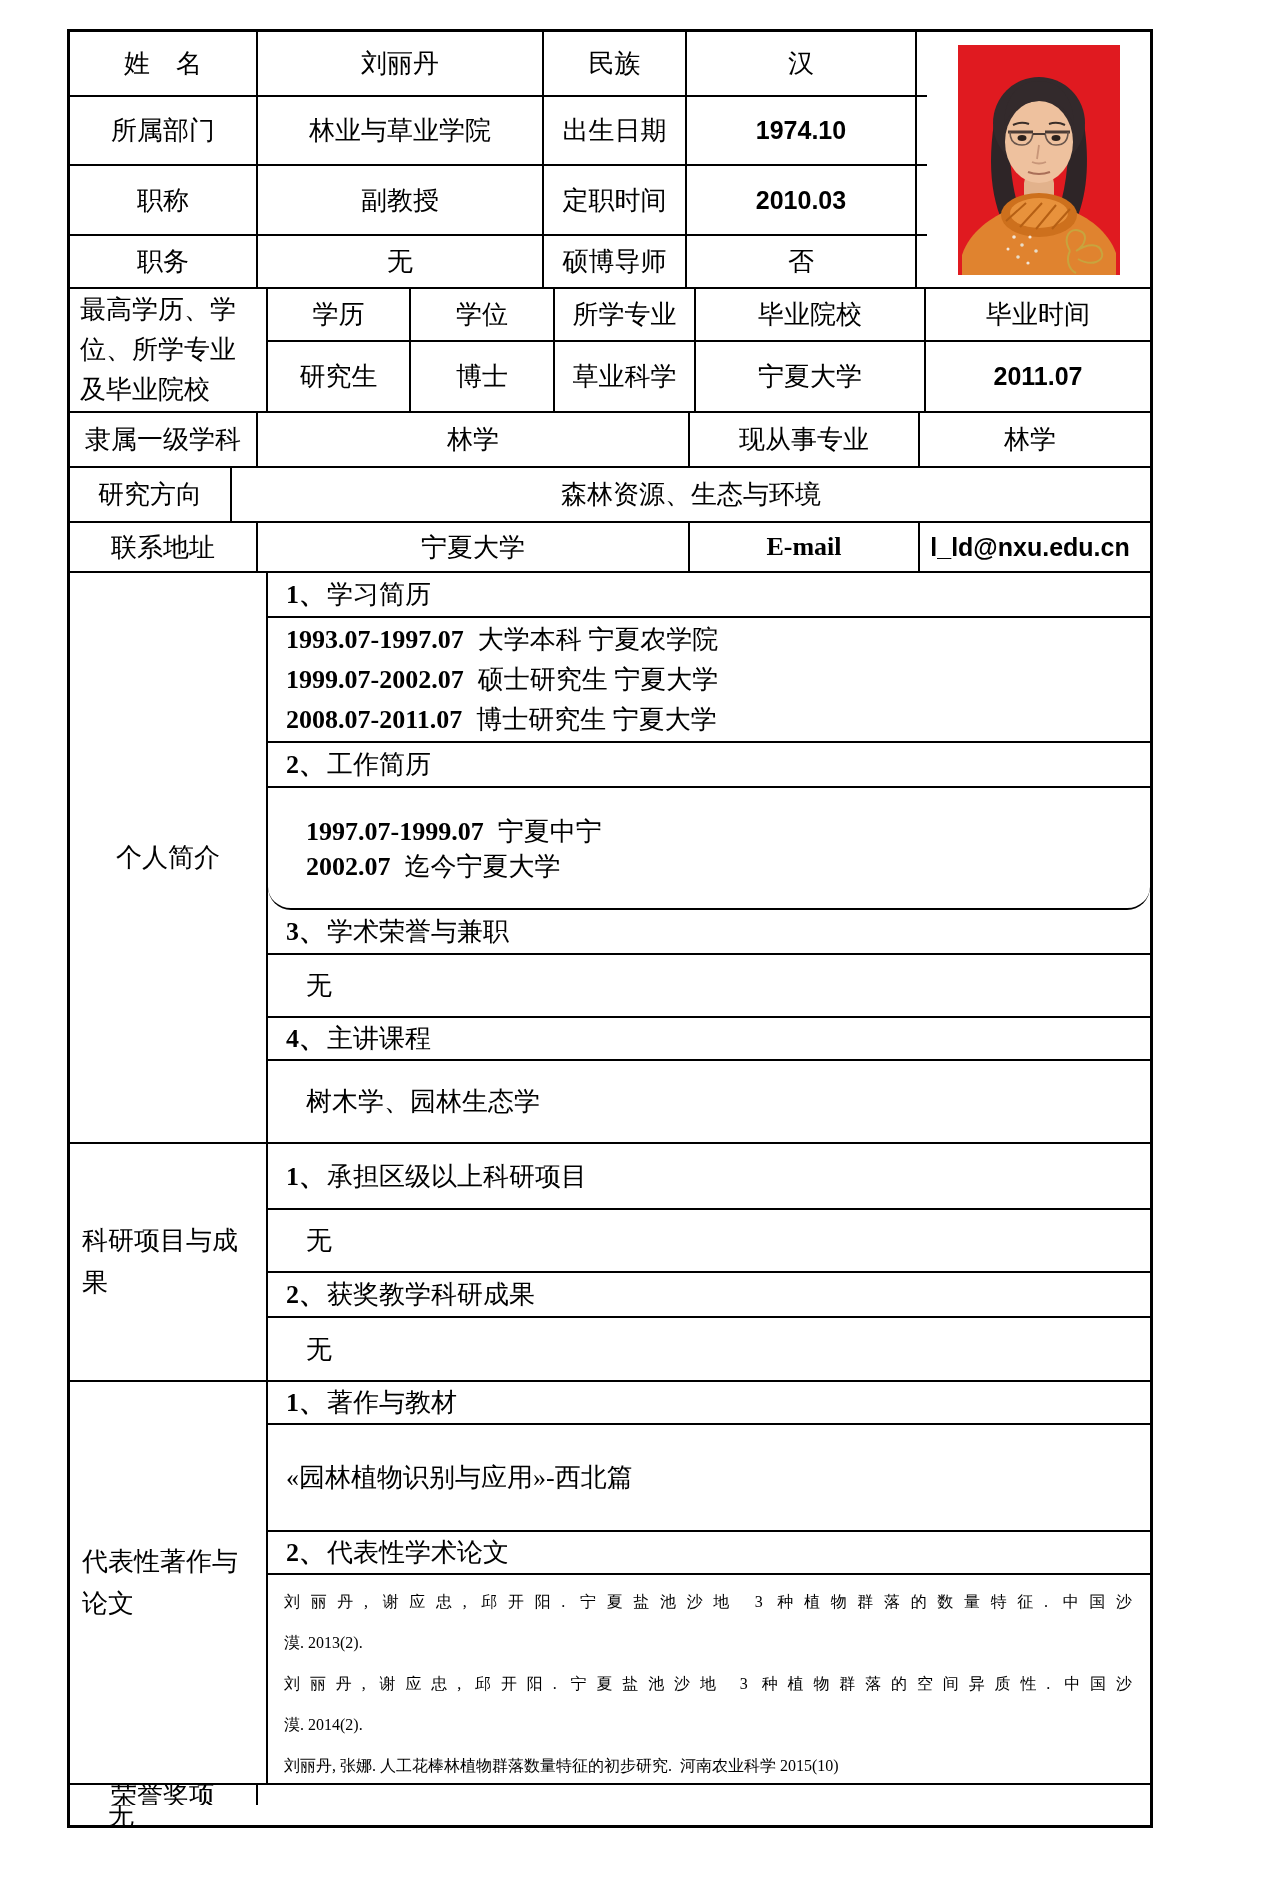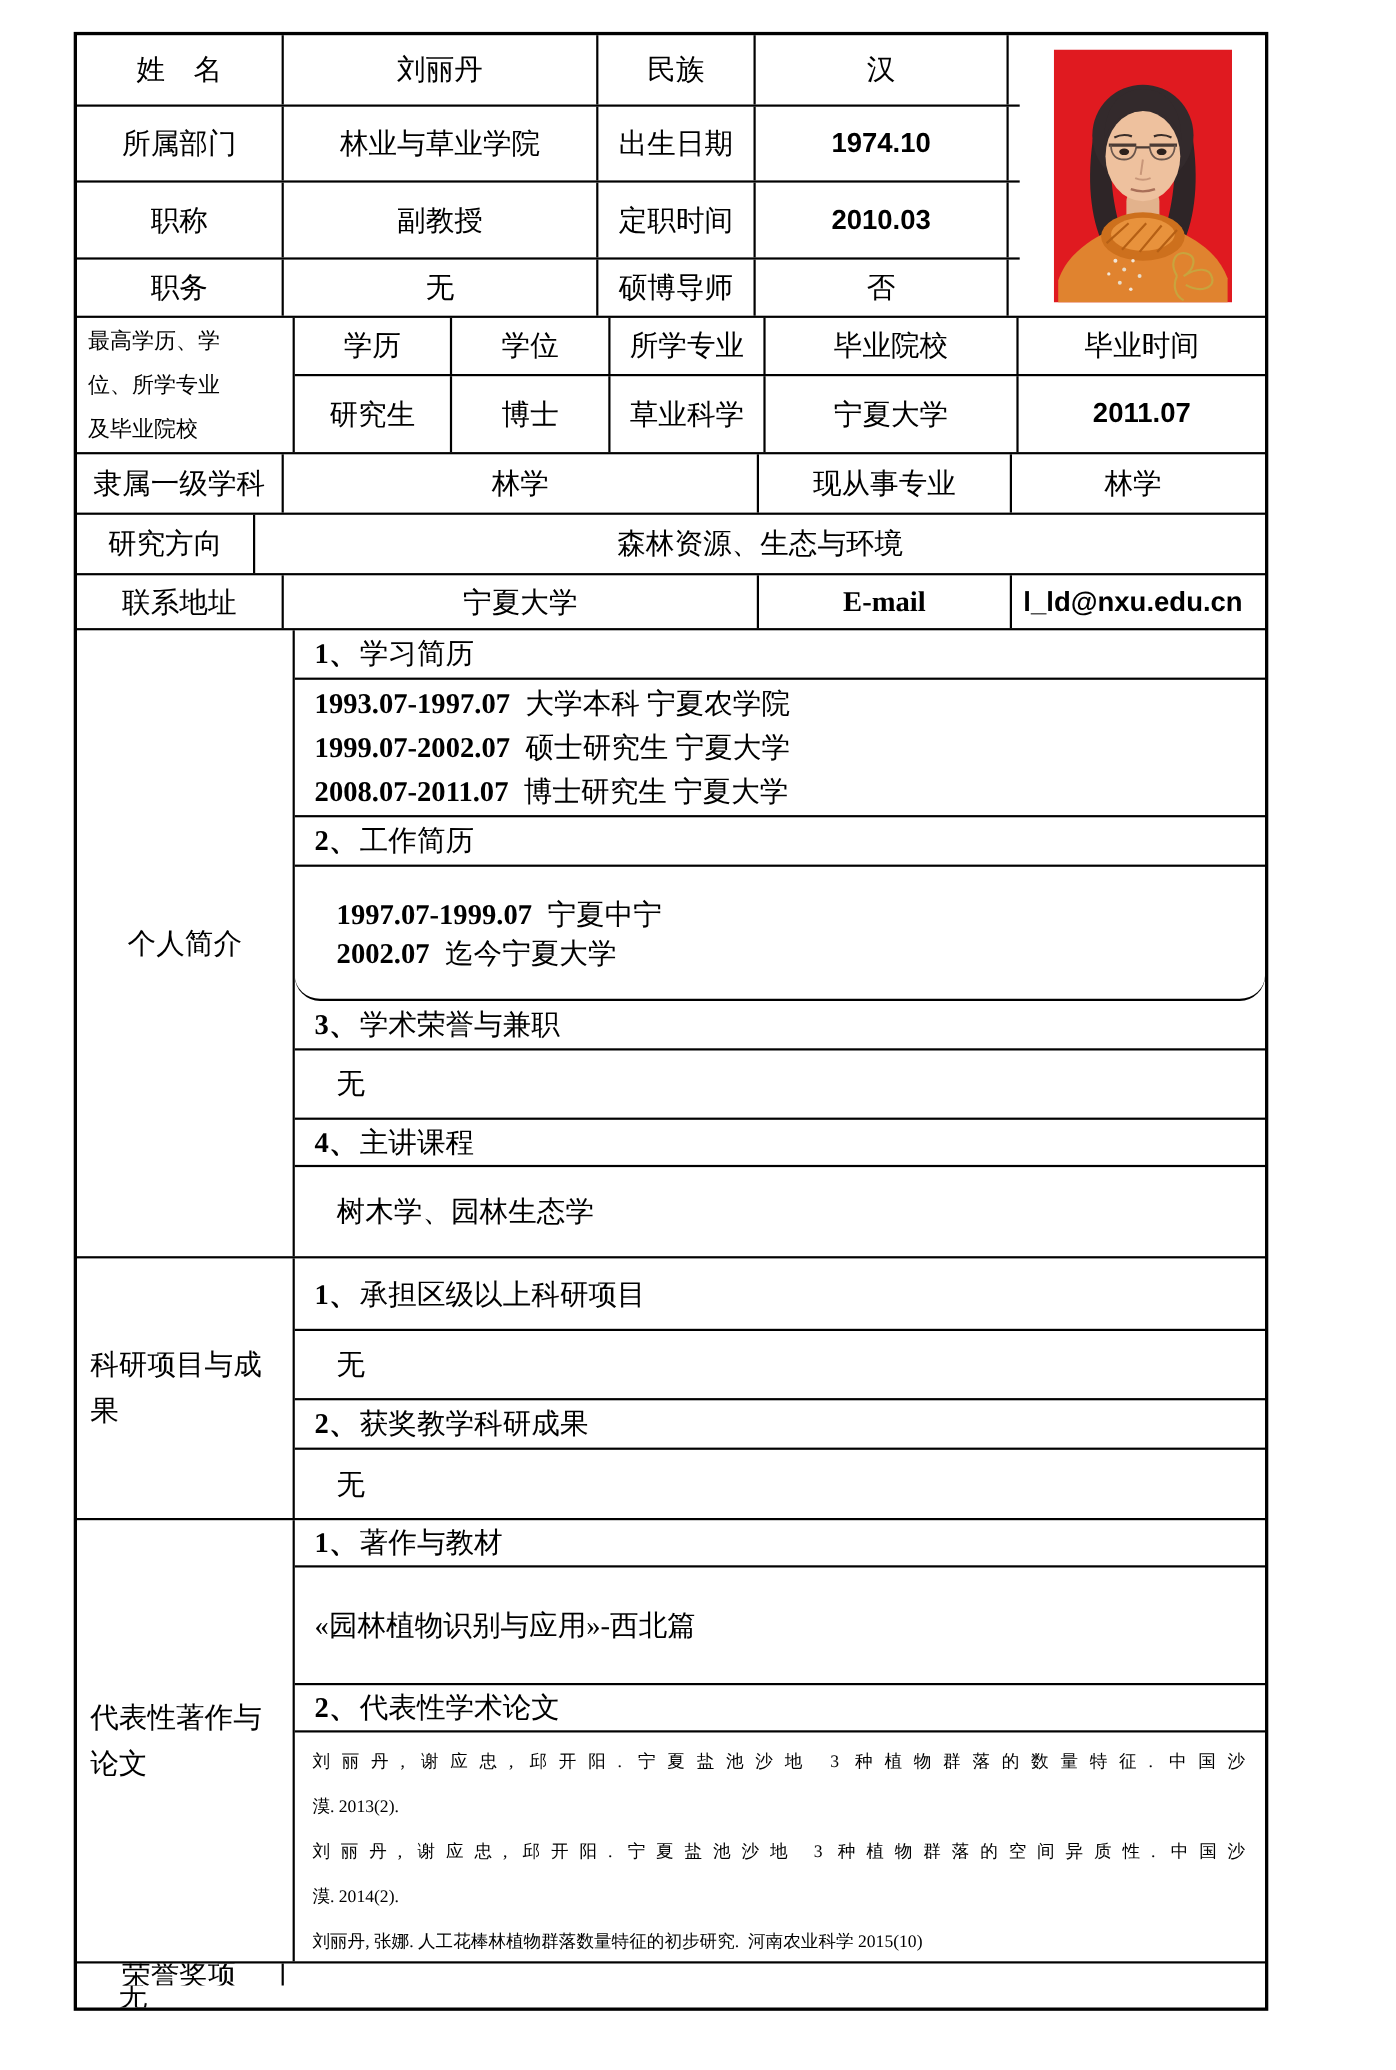--- a/index.html
+++ b/index.html
@@ -24,21 +24,21 @@
   
   .top-block{display:flex;border-bottom:2px solid #000;}
   .top-left{width:857px;}
   .top-left .row:last-child{border-bottom:none;}
   .photo-cell{width:223px;display:flex;align-items:center;justify-content:center;box-sizing:border-box;}
   .photo-frame{width:162px;height:230px;display:block;}
   
   .deg-block{display:flex;border-bottom:2px solid #000;}
   .deg-label{
     width:198px;border-right:2px solid #000;box-sizing:border-box;
-    display:flex;align-items:center;font-size:20px;
+    display:flex;align-items:center;font-size:26px;
     white-space:pre-line;padding-left:10px;line-height:40px;
   }
   .deg-grid{width:882px;}
   .deg-grid .row:last-child{border-bottom:none;}
   
   .sec{display:flex;border-bottom:2px solid #000;}
   .sec-label{
     width:198px;border-right:2px solid #000;box-sizing:border-box;
     display:flex;align-items:center;font-size:26px;line-height:42px;
   }

